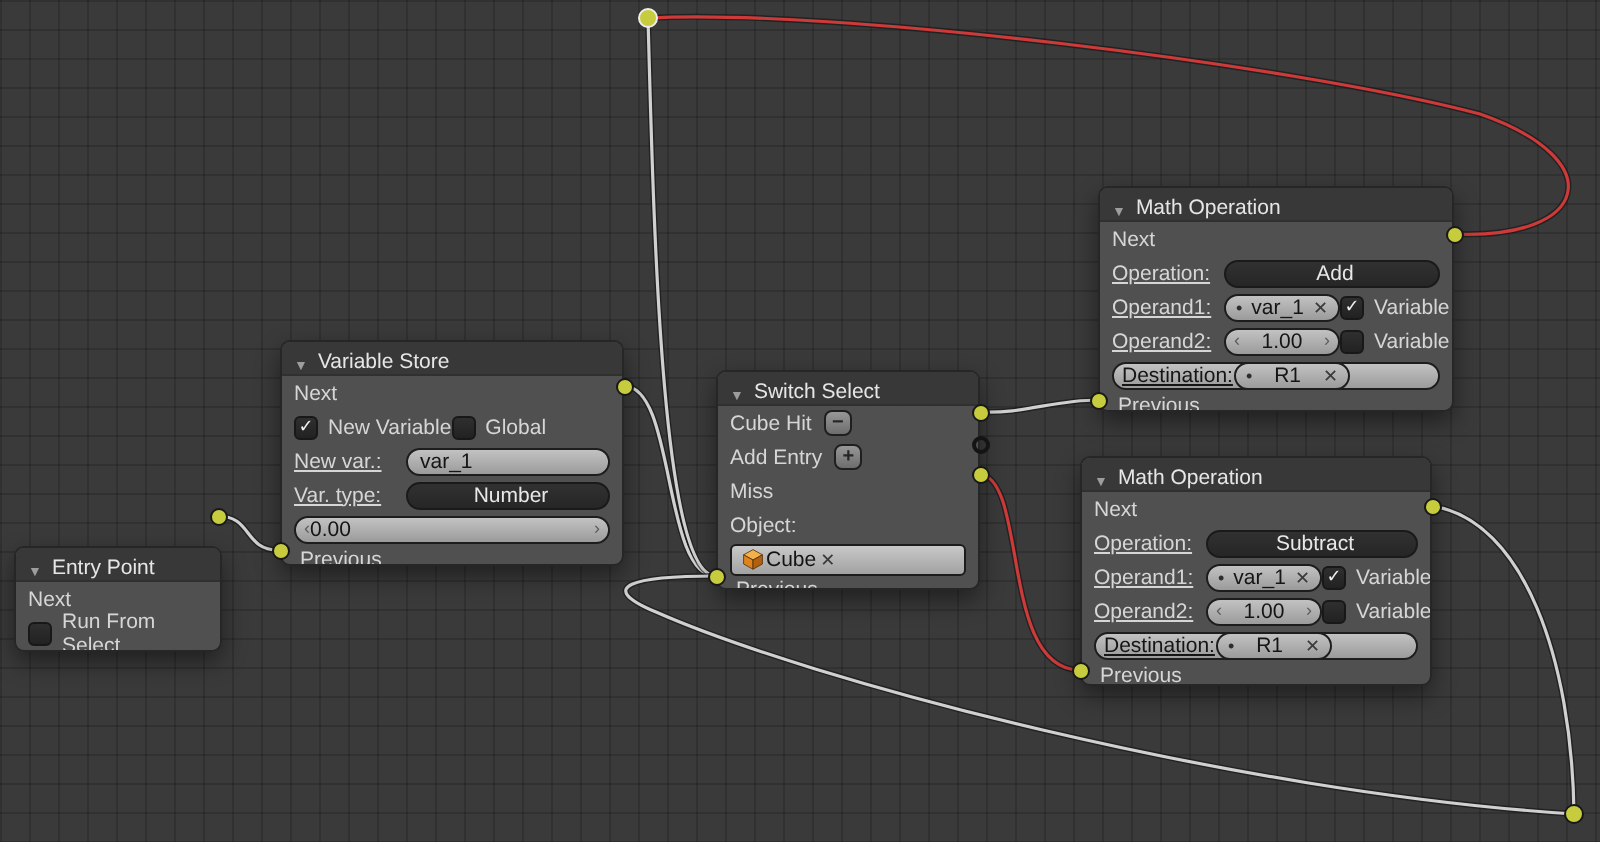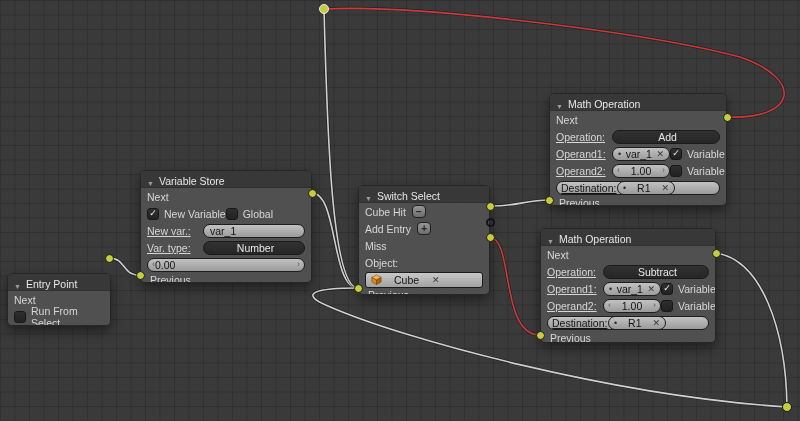--- a/index.html
+++ b/index.html
@@ -63,21 +63,21 @@
     height:14px;border-radius:7px;box-sizing:border-box;
     background:linear-gradient(#313131,#262626);border:1px solid #1a1a1a;
     color:#e8e8e8;display:flex;align-items:center;padding:0 4px 0 7px;overflow:hidden;flex-direction:column;
   }
   .dd .val{flex:1;text-align:left;white-space:nowrap;}
   .stepper{display:flex;flex-direction:column;justify-content:center;line-height:4.5px;font-size:5px;color:#cfcfcf;}
 
   .objpill{
     height:16px;border-radius:3px;box-sizing:border-box;flex:1;
     background:linear-gradient(#c8c8c8,#a2a2a2);border:1px solid #1c1c1c;
-    display:flex;align-items:center;gap:12px;padding:0 5px;color:#141414;
+    display:flex;align-items:center;gap:1px;padding:0 5px;color:#141414;
   }
   .sbtn{
     width:14px;height:13px;margin-left:6px;flex:none;border-radius:4px;box-sizing:border-box;
     background:linear-gradient(#979797,#6d6d6d);border:1px solid #1f1f1f;
     color:#262626;font-size:10px;font-weight:bold;line-height:1;
     display:flex;align-items:center;justify-content:center;
   }
 
   .socket{
     position:absolute;width:9px;height:9px;border-radius:50%;box-sizing:border-box;

